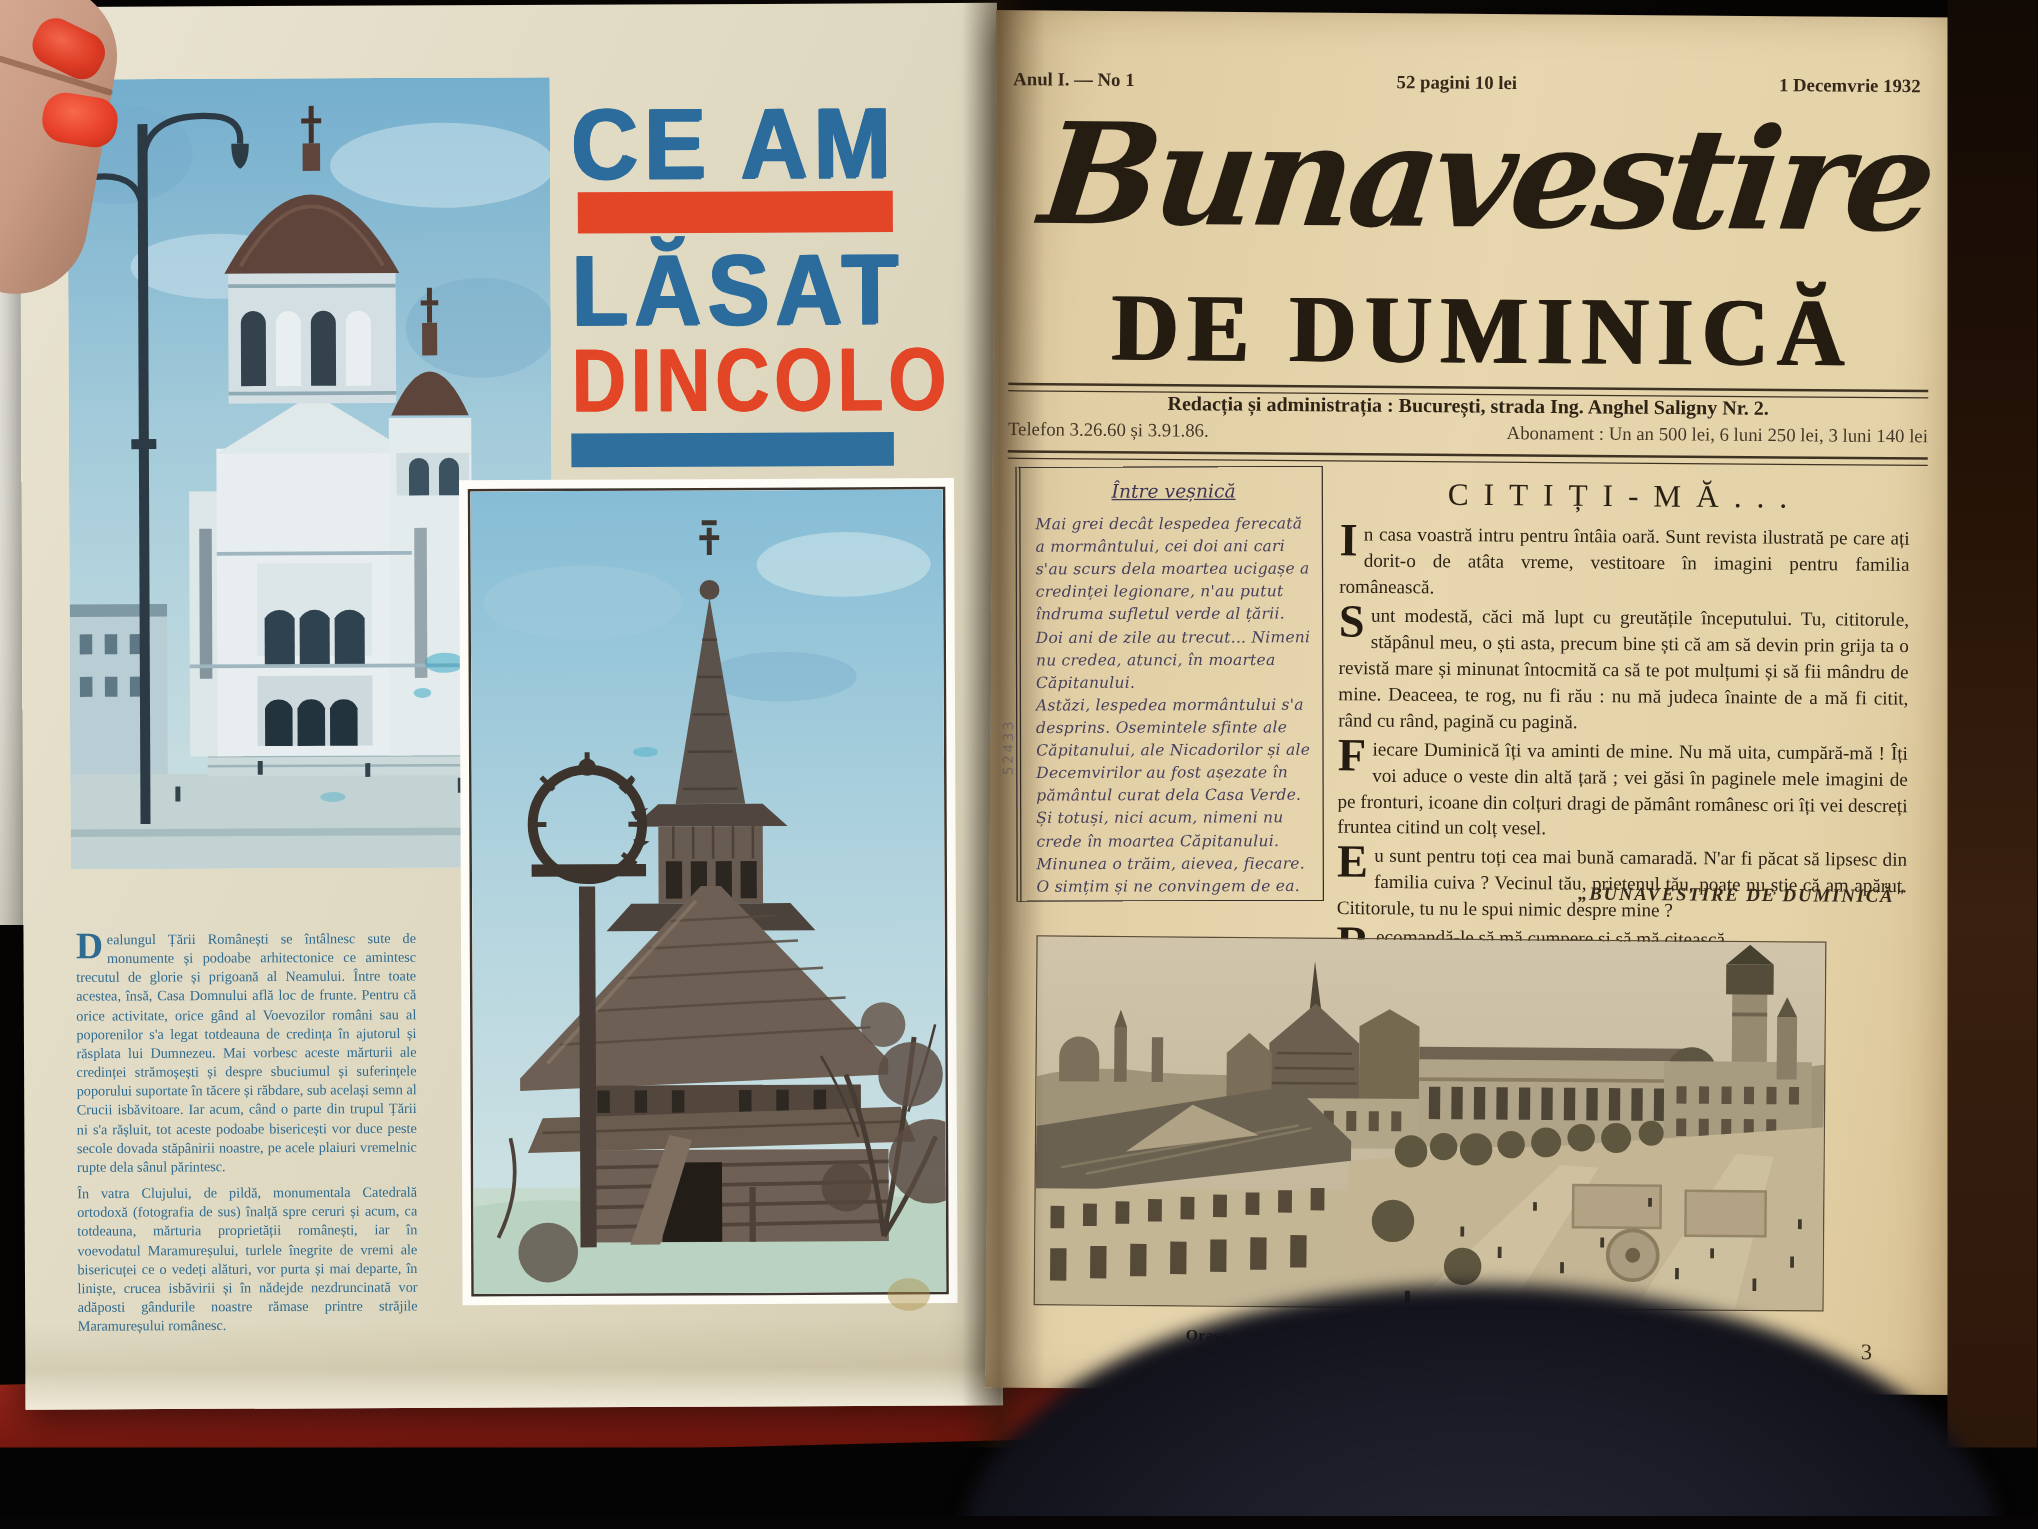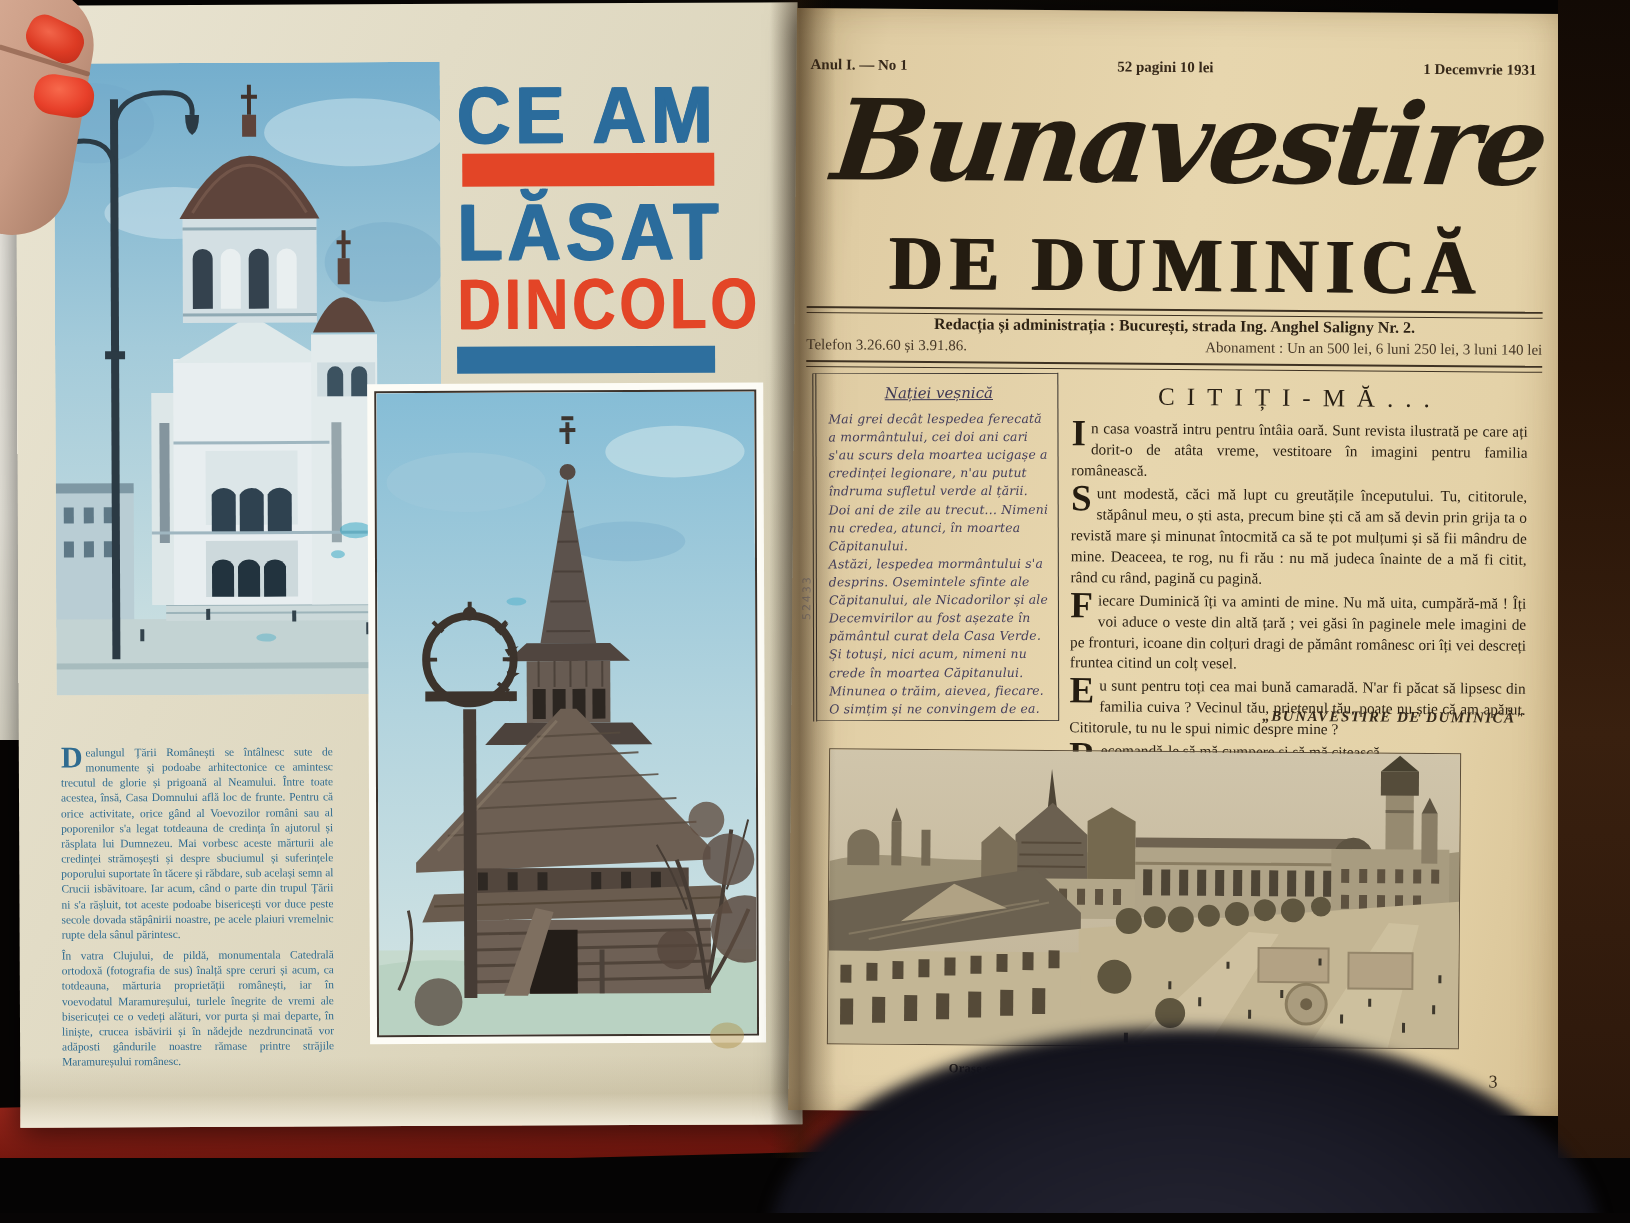--- a/index.html
+++ b/index.html
@@ -312,36 +312,36 @@
     </div>
 
     <div class="abs" style="left:690px;top:1020px;width:34px;height:26px;border-radius:50%;background:rgba(175,145,70,.45);"></div>
   </div>
 
   <div class="abs page" id="right-page">
 
     <div class="abs" id="rp-header" style="left:14px;top:48px;width:726px;">
       <span>Anul I. — No 1</span>
       <span>52 pagini 10 lei</span>
-      <span>1 Decemvrie 1931</span>
+      <span>1 Decemvrie 1932</span>
     </div>
 
     <div class="abs" id="masthead-script" style="left:28px;top:66px;width:730px;text-align:center;">Bunavestire</div>
     <div class="abs" id="masthead-caps" style="left:20px;top:212px;width:740px;text-align:center;">DE DUMINICĂ</div>
 
     <div class="abs double-rule" style="left:12px;top:298px;width:736px;"></div>
     <div class="abs" id="address-line" style="left:12px;top:306px;width:736px;">Redacția și administrația : București, strada Ing. Anghel Saligny Nr. 2.</div>
     <div class="abs" id="phone-row" style="left:12px;top:328px;width:736px;">
       <span>Telefon 3.26.60 și 3.91.86.</span>
       <span>Abonament : Un an 500 lei, 6 luni 250 lei, 3 luni 140 lei</span>
     </div>
     <div class="abs double-rule" style="left:12px;top:352px;width:736px;"></div>
 
     <div class="abs" id="handwriting" style="left:20px;top:364px;width:246px;height:348px;">
-      <div id="hw-title">Nației veșnică</div>
+      <div id="hw-title">Între veșnică</div>
       <div id="hw-text">Mai grei decât lespedea ferecată a mormântului, cei doi ani cari s'au scurs dela moartea ucigașe a credinței legionare, n'au putut îndruma sufletul verde al țării.
 Doi ani de zile au trecut... Nimeni nu credea, atunci, în moartea Căpitanului.
 Astăzi, lespedea mormântului s'a desprins. Osemintele sfinte ale Căpitanului, ale Nicadorilor și ale Decemvirilor au fost așezate în pământul curat dela Casa Verde. Și totuși, nici acum, nimeni nu crede în moartea Căpitanului. Minunea o trăim, aievea, fiecare. O simțim și ne convingem de ea.
 Pretutindenea, El este prezent. Cei ce L-au cunoscut Îl văd călăuzitor. Cei ce nu L-au cunoscut îi simt trăirea veșnică.
 Căpitanul trăiește, e în sufletul Nației. Și Nația nu moare, pentrucă ea nu poate fi mică.</div>
     </div>
 
     <div class="abs" id="article-title" style="left:280px;top:372px;width:452px;">CITIȚI-MĂ...</div>
     <div class="abs" id="article-body" style="left:278px;top:408px;width:456px;height:286px;">
       <p><span class="dropcap">I</span><span>n casa voastră intru pentru întâia oară. Sunt revista ilustrată pe care ați dorit-o de atâta vreme, vestitoare în imagini pentru familia românească.</span></p>

